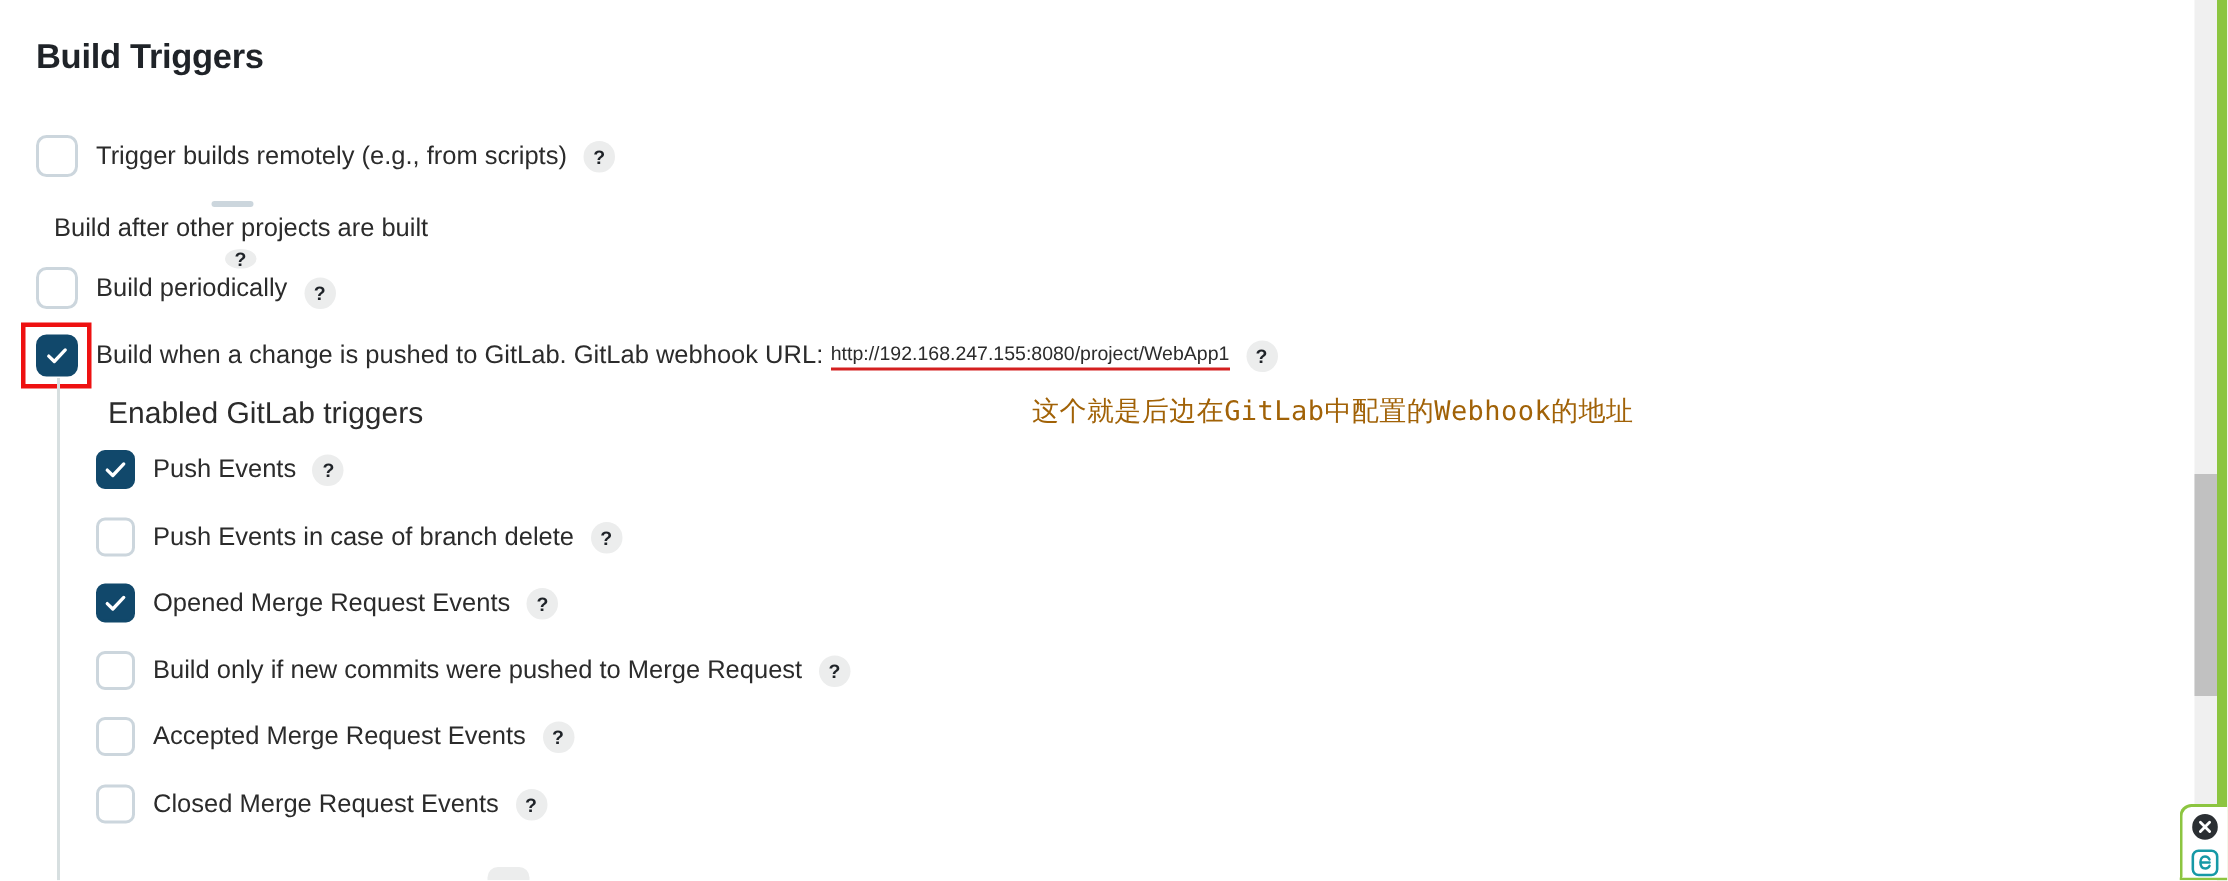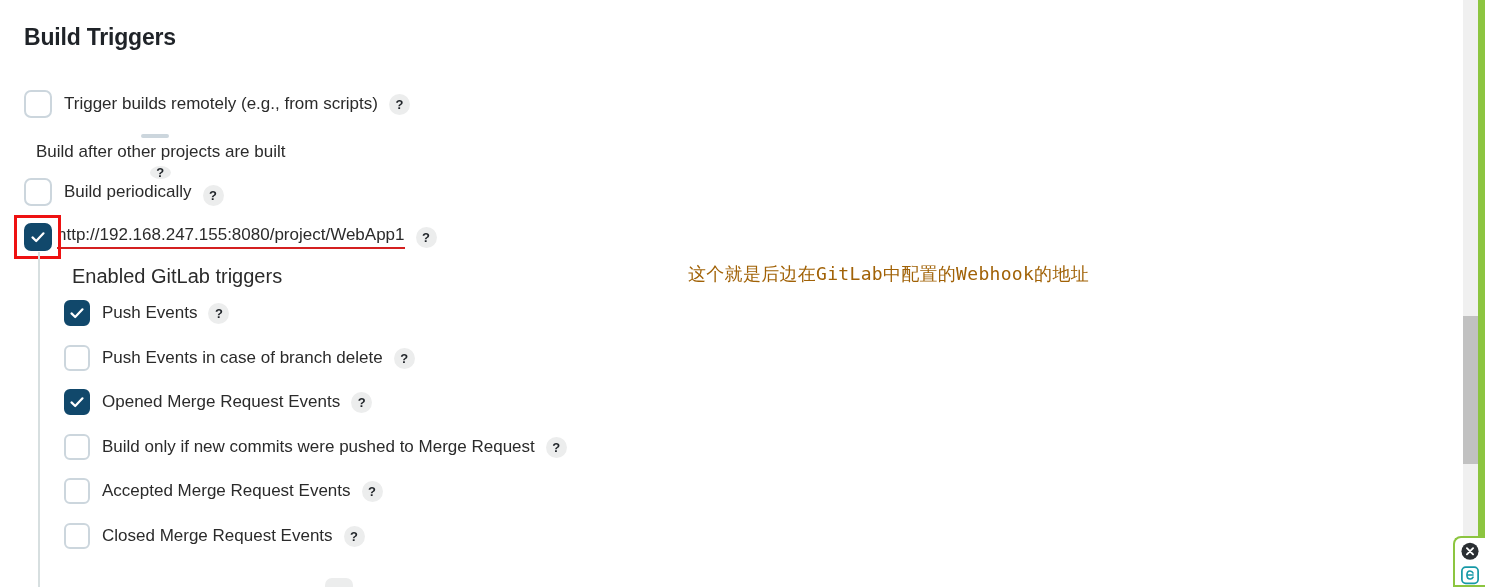--- a/index.html
+++ b/index.html
@@ -97,21 +97,21 @@
     color: #1f2328;
     font-size: 13px;
     font-weight: bold;
     margin-left: 11px;
     cursor: pointer;
     line-height: 1;
   }
 
   
   .url-link {
-    font-size: 17px;
+    font-size: 13px;
     color: #2b2b2b;
     margin-left: 5px;
     border-bottom: 2px solid #d42020;
     padding-bottom: 2px;
     white-space: nowrap;
     cursor: pointer;
   }
 
   
   .red-box {
@@ -259,20 +259,21 @@
       <span class="lbl">Build periodically</span>
       <span class="help">?</span>
     </div>
 
     <div class="trigger-row r3">
       <span class="cb checked">
         <svg class="tick" viewBox="0 0 16 16">
             <path d="M2.5 8.4 L6.2 12 L13.5 4.3" fill="none" stroke="#ffffff" stroke-width="2.2" stroke-linecap="round" stroke-linejoin="round"></path>
           </svg>
       </span>
+      <span class="lbl">Build when a change is pushed to GitLab. GitLab webhook URL:</span>
       <span class="url-link">http://192.168.247.155:8080/project/WebApp1</span>
       <span class="help">?</span>
     </div>
 
     <div class="red-box"></div>
 
     <div class="cn-note">这个就是后边在GitLab中配置的Webhook的地址</div>
 
     <div class="group-rail"></div>
 

